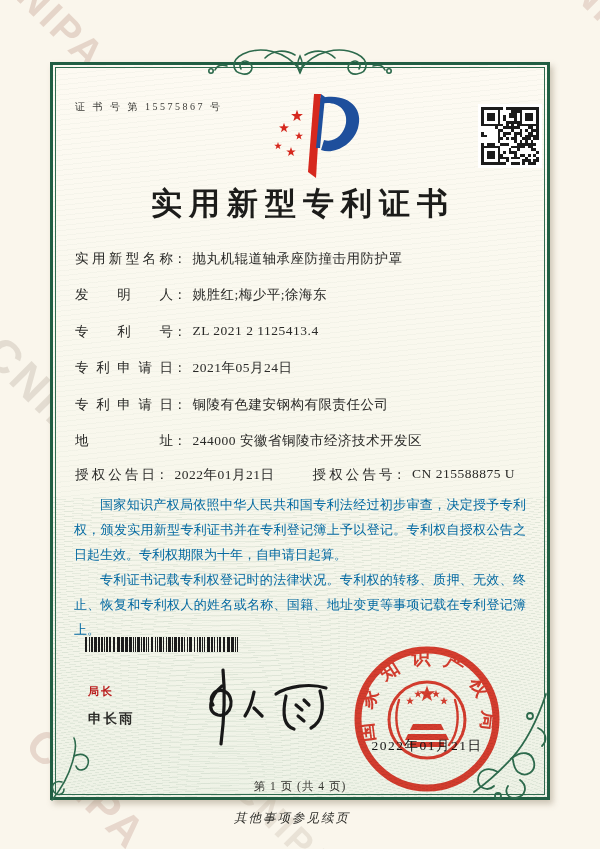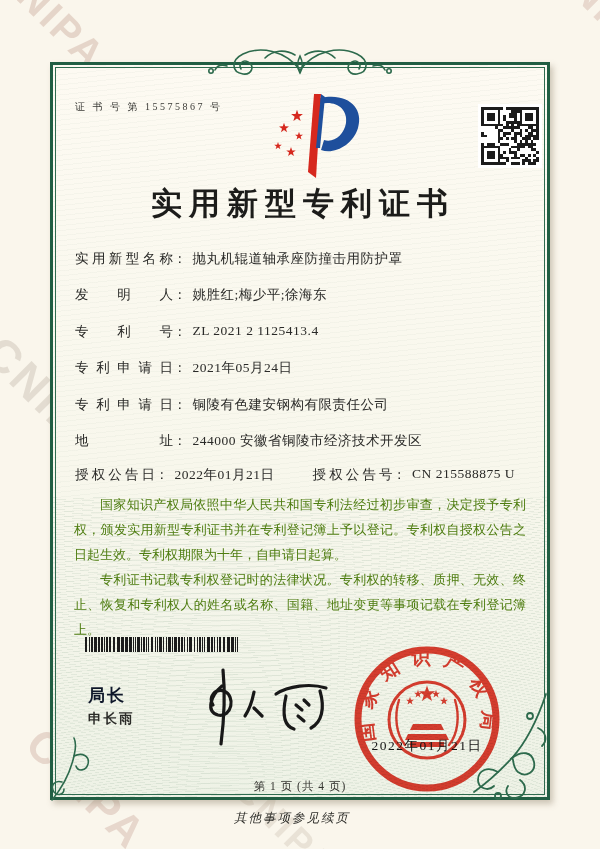--- a/index.html
+++ b/index.html
@@ -82,34 +82,34 @@
   }
   .fcolon{margin-right:6px;}
   .fvalue{letter-spacing:.5px;}
   .grant-row{display:flex;margin-top:-2px;}
   .grant-cell{display:flex;white-space:nowrap;}
   .grant-cell .flabel{width:80px;}
   .grant-cell2{margin-left:38px;}
   
   .body-text{
     position:absolute;left:74px;top:492px;width:452px;z-index:2;
-    font-size:13px;line-height:25px;text-align:justify;color:#4d7c0f;
+    font-size:13px;line-height:25px;text-align:justify;color:#0369a1;
   }
   .body-text p{margin:0;text-indent:2em;}
   
   .barcode{
     position:absolute;left:85px;top:637px;width:156px;height:15px;
     display:flex;align-items:stretch;z-index:2;background:transparent;
   }
   .barcode div{height:100%;}
   
   .signer-role{
     position:absolute;left:88px;top:684px;
     font-family:"Liberation Sans","DejaVu Sans",sans-serif;
-    font-size:17px;font-weight:bold;color:#0f172a;z-index:2;letter-spacing:2px;
+    font-size:11px;font-weight:bold;color:#b91c1c;z-index:2;letter-spacing:2px;
   }
   .signer-name{
     position:absolute;left:88px;top:710px;
     font-family:"Liberation Sans","DejaVu Sans",sans-serif;
     font-size:13.5px;font-weight:bold;color:#2b2b28;z-index:2;letter-spacing:2px;
   }
   .signature{position:absolute;left:188px;top:664px;width:155px;height:90px;z-index:2;}
   
   .seal{position:absolute;left:352px;top:644px;width:150px;height:150px;z-index:4;
     opacity:.95;mix-blend-mode:multiply;}

